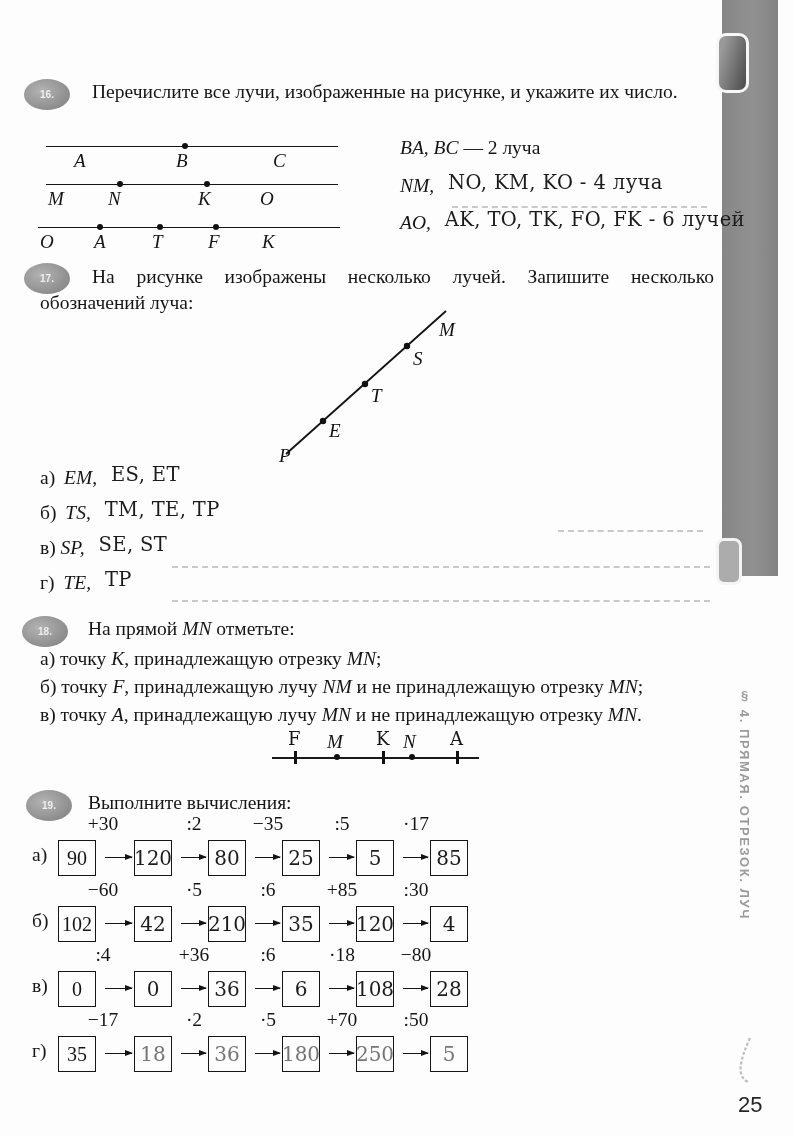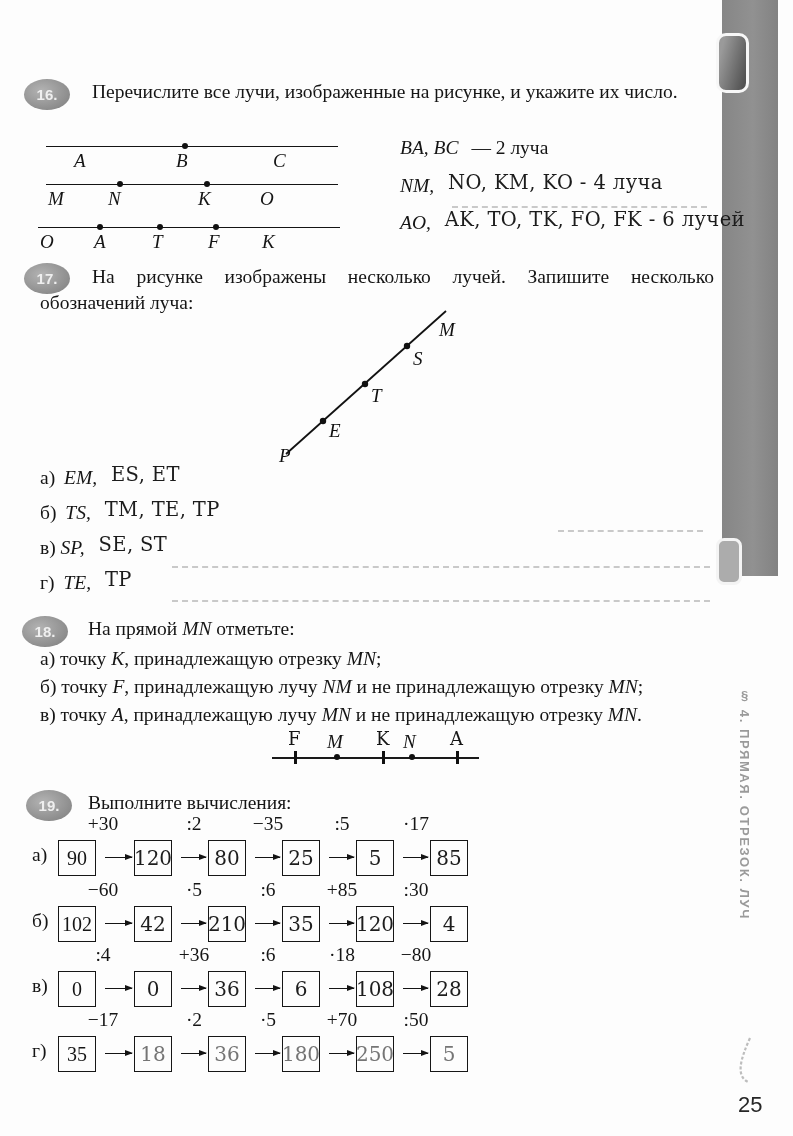--- a/index.html
+++ b/index.html
@@ -19,21 +19,21 @@
     border:3px solid #f4f4f4;border-radius:8px;background:#acacac;box-sizing:border-box;}
   .side-label{position:absolute;left:737px;top:688px;height:280px;
     writing-mode:vertical-rl;font-family:"Liberation Sans",sans-serif;
     font-weight:bold;font-size:13px;letter-spacing:1.6px;color:#9a9a9a;white-space:nowrap;}
   .page-number{position:absolute;left:738px;top:1092px;font-size:22px;color:#262626;
     font-family:"Liberation Sans",sans-serif;}
   .curl{position:absolute;left:712px;top:1032px;}
   
   .badge{position:absolute;width:46px;height:31px;border-radius:50%;
     background:radial-gradient(ellipse at 38% 38%,#b3b3b3,#8a8a8a 75%);
-    color:#efefef;font-family:"Liberation Sans",sans-serif;font-weight:bold;font-size:15px;
+    color:#efefef;font-family:"Liberation Sans",sans-serif;font-weight:bold;font-size:10px;
     display:flex;align-items:center;justify-content:center;}
   .stmt{position:absolute;left:40px;width:674px;margin:0;
     font-size:19.5px;line-height:26px;text-align:justify;text-indent:52px;}
   .ptitle{position:absolute;left:88px;font-size:19.5px;}
   
   .fig16{position:absolute;left:38px;top:130px;width:302px;height:126px;}
   .hl{position:absolute;height:0;border-top:1.6px solid #141414;}
   .hl1{left:8px;top:16px;width:292px;}
   .hl2{left:8px;top:54px;width:292px;}
   .hl3{left:0px;top:97px;width:302px;}
@@ -110,21 +110,21 @@
   <span class="dot" style="left:175px;top:94px"></span>
   <span class="flab" style="left:2px;top:101px">O</span>
   <span class="flab" style="left:56px;top:101px">A</span>
   <span class="flab" style="left:114px;top:101px">T</span>
   <span class="flab" style="left:170px;top:101px">F</span>
   <span class="flab" style="left:224px;top:101px">K</span>
 </div>
 
 <div class="ans16" style="top:137px">
   <span class="it">BA, BC</span>
-  <span style="margin-left:8px">— 2 луча</span>
+  <span style="">— 2 луча</span>
 </div>
 <div class="ans16" style="top:174px">
   <span class="it">NM,</span>
   <span class="hand">NO, KM, KO - 4 луча</span>
 </div>
 <div class="ans16" style="top:211px">
   <span class="it">AO,</span>
   <span class="hand">AK, TO, TK, FO, FK - 6 лучей</span>
 </div>
 <div class="dashline" style="left:452px;top:206px;width:255px"></div>

